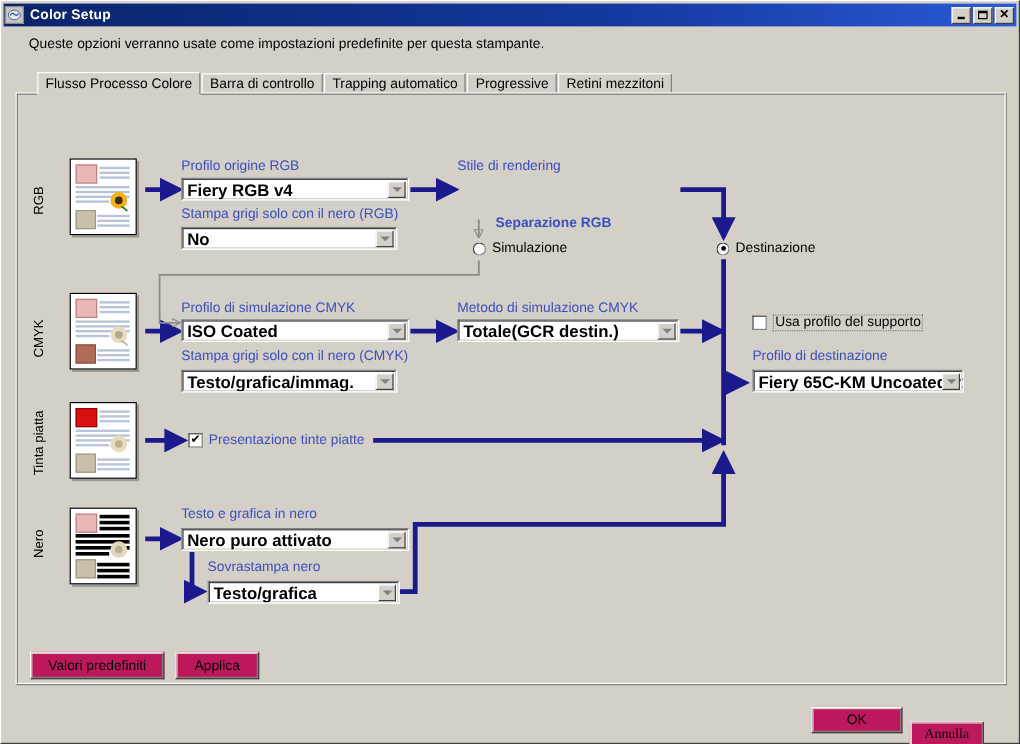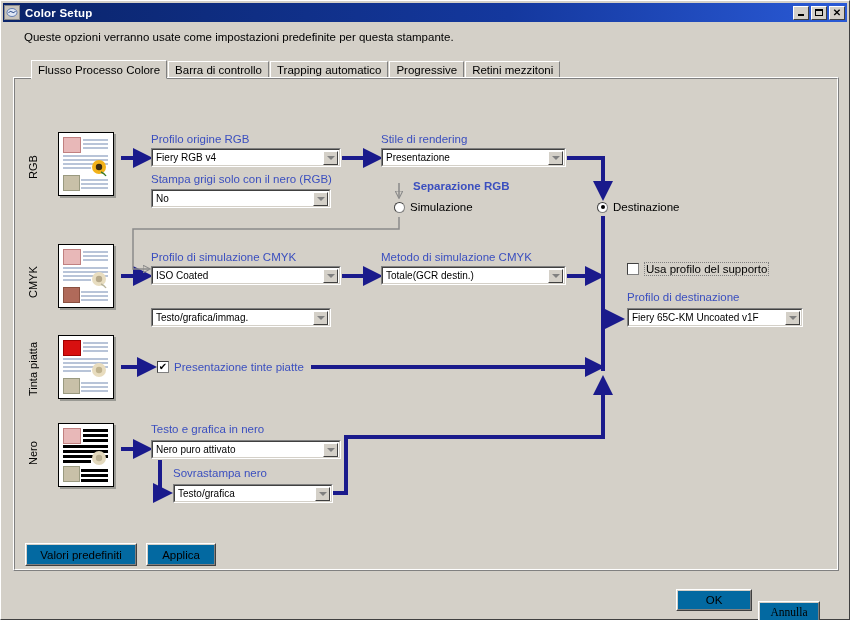--- a/index.html
+++ b/index.html
@@ -149,22 +149,22 @@
     display: flex; align-items: center;
   }
   .combo .inner {
     position: absolute; left: 0; top: 0; right: 0; bottom: 0;
     border: 1px solid #404040;
     border-right-color: #d4d0c8; border-bottom-color: #d4d0c8;
     box-sizing: border-box;
   }
   .combo .ctext {
     position: relative; z-index: 2;
-    margin-left: 4px; font-size: 10px; color: #000;
-    white-space: nowrap; overflow: hidden;
+    margin-left: 4px; font-size: 14px; color: #000;
+    white-space: nowrap; overflow: hidden; font-weight: bold;
   }
   .combo .arrowbox {
     position: absolute; right: 2px; top: 2px;
     width: 15px; height: 14px;
     background: #d4d0c8;
     border: 1px solid #ffffff;
     border-right-color: #404040; border-bottom-color: #404040;
     box-sizing: border-box; z-index: 3;
     display: flex; align-items: center; justify-content: center;
   }
@@ -198,21 +198,21 @@
     box-sizing: border-box;
     display: flex; align-items: center; justify-content: center;
     flex: 0 0 auto;
     font-size: 10px; line-height: 1; color: #000;
   }
   .check-row .clbl { margin-left: 5px; font-size: 11.5px; white-space: nowrap; }
   .dotted { border: 1px dotted #808080; padding: 0 1px; }
 
   .btn {
     position: absolute;
-    background: #0369a1;
+    background: #be185d;
     border: 1px solid #ffffff;
     border-right-color: #404040; border-bottom-color: #404040;
     box-sizing: border-box;
     font-size: 11.5px;
     display: flex; align-items: center; justify-content: center;
     font-family: "Liberation Sans", sans-serif;
     color: #000;
   }
   .btn .bin {
     position: absolute; left: 0; top: 0; right: 0; bottom: 0;
@@ -406,27 +406,20 @@
   <div class="bluelbl" style="left:150px; top:172px;">Stampa grigi solo con il nero (RGB)</div>
   <div class="combo" style="left:150px; top:188px; width:180px;">
     <div class="inner"></div>
     <div class="ctext">No</div>
     <div class="arrowbox">
         <i></i>
       </div>
   </div>
 
   <div class="bluelbl" style="left:380px; top:132px;">Stile di rendering</div>
-  <div class="combo" style="left:380px; top:147px; width:185px;">
-    <div class="inner"></div>
-    <div class="ctext">Presentazione</div>
-    <div class="arrowbox">
-        <i></i>
-      </div>
-  </div>
 
   <div class="bluelbl" style="left:412px; top:179px;font-weight:bold;">Separazione RGB</div>
 
   <div class="radio-row" style="left:393px; top:200px;">
     <span class="radio"></span>
     <span class="rlbl">Simulazione</span>
   </div>
 
   <div class="radio-row" style="left:596px; top:200px;">
     <span class="radio">
@@ -437,20 +430,21 @@
 
   <div class="bluelbl" style="left:150px; top:250px;">Profilo di simulazione CMYK</div>
   <div class="combo" style="left:150px; top:265px; width:190px;">
     <div class="inner"></div>
     <div class="ctext">ISO Coated</div>
     <div class="arrowbox">
         <i></i>
       </div>
   </div>
 
+  <div class="bluelbl" style="left:150px; top:290px;">Stampa grigi solo con il nero (CMYK)</div>
   <div class="combo" style="left:150px; top:307px; width:180px;">
     <div class="inner"></div>
     <div class="ctext">Testo/grafica/immag.</div>
     <div class="arrowbox">
         <i></i>
       </div>
   </div>
 
   <div class="bluelbl" style="left:380px; top:250px;">Metodo di simulazione CMYK</div>
   <div class="combo" style="left:380px; top:265px; width:185px;">

